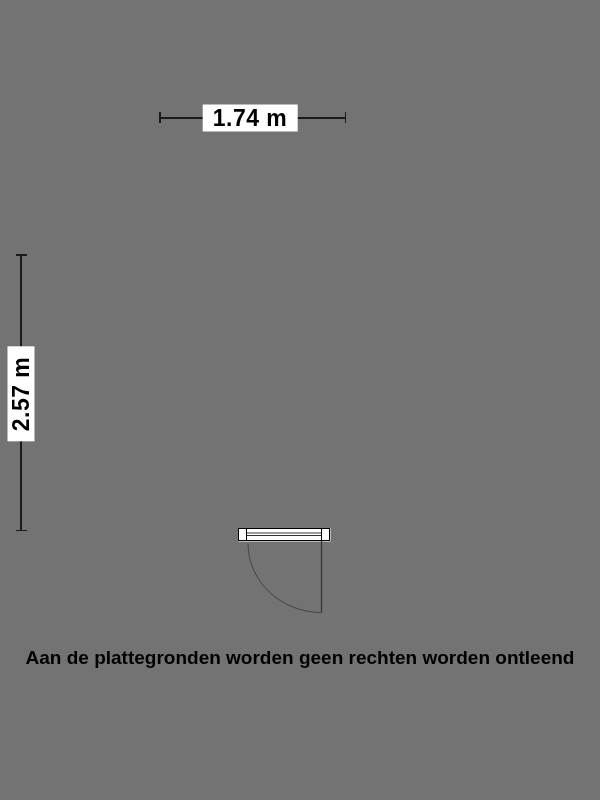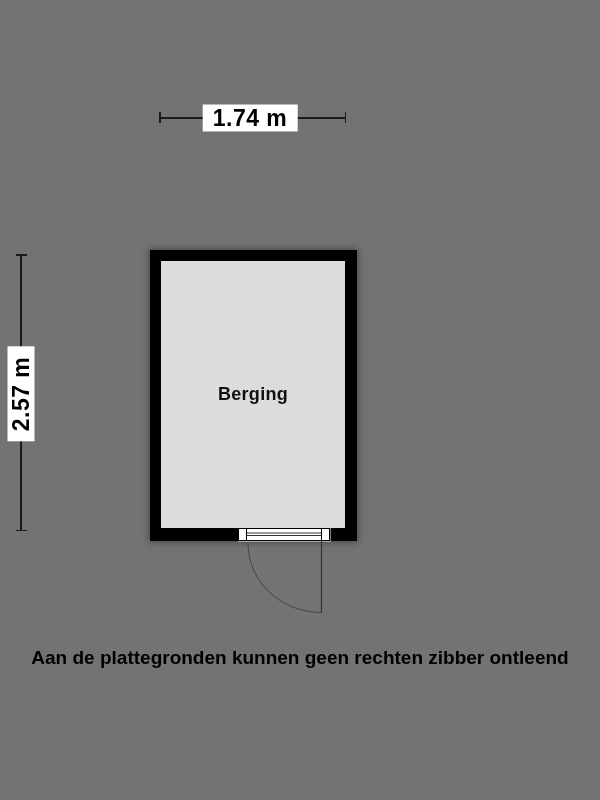--- a/index.html
+++ b/index.html
@@ -126,37 +126,34 @@
   <div class="dim-line-h"></div>
   <div class="dim-tick-v left"></div>
   <div class="dim-tick-v right"></div>
   <div class="dim-label-h">1.74 m</div>
 
   <div class="dim-line-v"></div>
   <div class="dim-tick-h top"></div>
   <div class="dim-tick-h bottom"></div>
   <div class="dim-label-v">2.57 m</div>
 
-  <div id="room">
-    <span class="room-label">Berging</span>
-  </div>
 
   <svg id="door-svg" viewBox="0 0 600 800">
 
     <rect x="238" y="528" width="92.5" height="13.5" fill="#ffffff" stroke="none"></rect>
 
     <rect x="246.5" y="528.5" width="75" height="12" fill="#ffffff" stroke="#000000" stroke-width="1"></rect>
     <line x1="246.5" y1="533" x2="321.5" y2="533" stroke="#000000" stroke-width="0.8"></line>
     <line x1="246.5" y1="535.5" x2="321.5" y2="535.5" stroke="#000000" stroke-width="0.8"></line>
 
     <rect x="238.5" y="528.5" width="8" height="12" fill="#ffffff" stroke="#000000" stroke-width="1"></rect>
     <rect x="321.5" y="528.5" width="8" height="12" fill="#ffffff" stroke="#000000" stroke-width="1"></rect>
 
     <line x1="321.5" y1="541" x2="321.5" y2="612.5" stroke="#333333" stroke-width="1.2"></line>
 
     <path d="M 248 543.5 A 73.5 69 0 0 0 321.5 612.5" fill="none" stroke="#444444" stroke-width="1"></path>
   </svg>
 
   <div id="footer">
-    <div>Aan de plattegronden kunnen geen rechten zibber ontleend</div>
+    <div>Aan de plattegronden worden geen rechten worden ontleend</div>
   </div>
 
 </div>
 
 </body></html>

